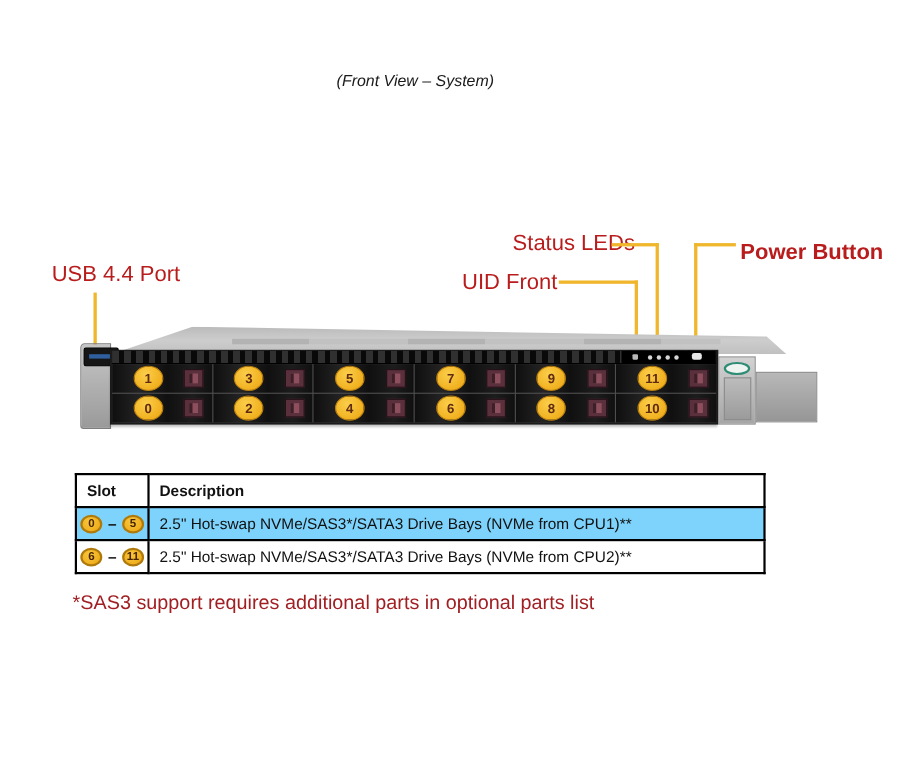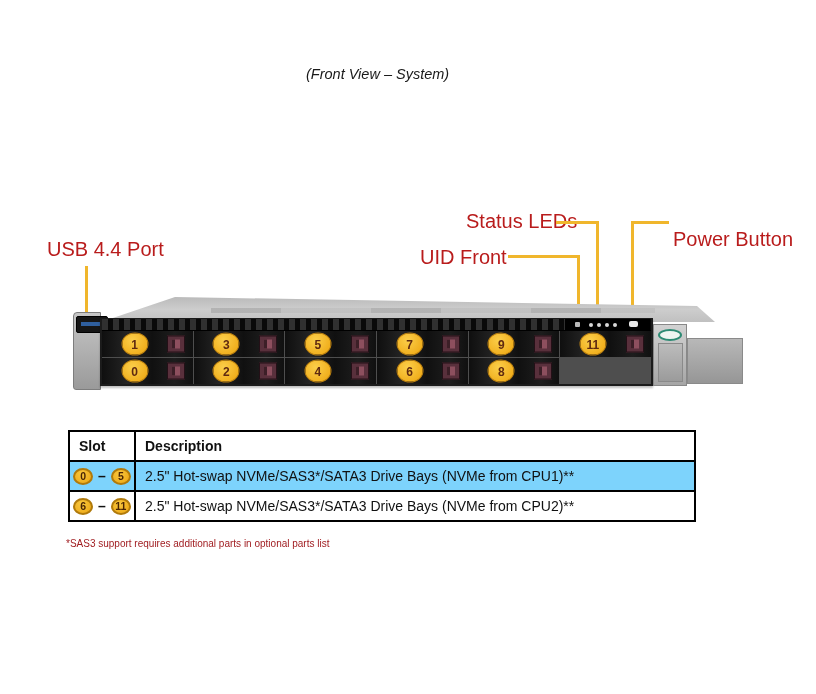--- a/index.html
+++ b/index.html
@@ -10,21 +10,21 @@
 
   
   .fig-title {
     position:absolute; top:66px; left:306px;
     font-style:italic; font-size:14.5px; color:#1a1a1a; white-space:nowrap;
   }
   .lbl { position:absolute; font-size:20px; color:#b91c1c; white-space:nowrap; }
   .lbl-usb    { left:47px;  top:238px; }
   .lbl-status { left:466px; top:210px; }
   .lbl-uid    { left:420px; top:246px; }
-  .lbl-power  { left:673px; top:228px; }
+  .lbl-power  { left:673px; top:218px;font-weight:bold; }
 
   
   .cline { position:absolute; background:#F0B62C; }
   .l-usb      { left:85px;  top:266px; width:3px;  height:53px; }
   .l-status-h { left:556px; top:221px; width:43px; height:3px; }
   .l-status-v { left:596px; top:221px; width:3px;  height:112px; }
   .l-uid-h    { left:508px; top:255px; width:72px; height:3px; }
   .l-uid-v    { left:577px; top:255px; width:3px;  height:80px; }
   .l-power-h  { left:631px; top:221px; width:38px; height:3px; }
   .l-power-v  { left:631px; top:221px; width:3px;  height:111px; }
@@ -137,21 +137,21 @@
   .badge {
     display:inline-block; min-width:12px; height:13px; padding:0 2px;
     border-radius:50%; background:radial-gradient(circle at 40% 32%,#F8C73F,#EFAD1B 75%);
     border:2px solid #B07A0B; color:#4a2504;
     font-weight:bold; font-size:10.5px; line-height:13px; text-align:center;
     vertical-align:middle;
   }
   .dash { display:inline-block; margin:0 5px; font-weight:bold; vertical-align:middle; }
 
   
-  .footnote { position:absolute; font-size:10px; color:#A11E22; white-space:nowrap; }
+  .footnote { position:absolute; font-size:18px; color:#A11E22; white-space:nowrap; }
   .fn1 { left:66px; top:538px; }
   .fn2 { left:58px; top:560px; }
 </style>
 </head>
 <body>
 
 <div class="page">
 
   <div class="fig-title">(Front View – System)</div>
 
@@ -215,20 +215,24 @@
           <div class="bay">
             <span class="oval">4</span>
             <span class="latch"></span>
           </div>
           <div class="bay">
             <span class="oval">6</span>
             <span class="latch"></span>
           </div>
           <div class="bay">
             <span class="oval">8</span>
+            <span class="latch"></span>
+          </div>
+          <div class="bay">
+            <span class="oval">10</span>
             <span class="latch"></span>
           </div>
         </div>
       <div class="ctrl">
         <div class="btn-dot uid-dot"></div>
         <div class="led led1"></div>
         <div class="led led2"></div>
         <div class="led led3"></div>
         <div class="led led4"></div>
         <div class="btn-dot pwr-dot"></div>

